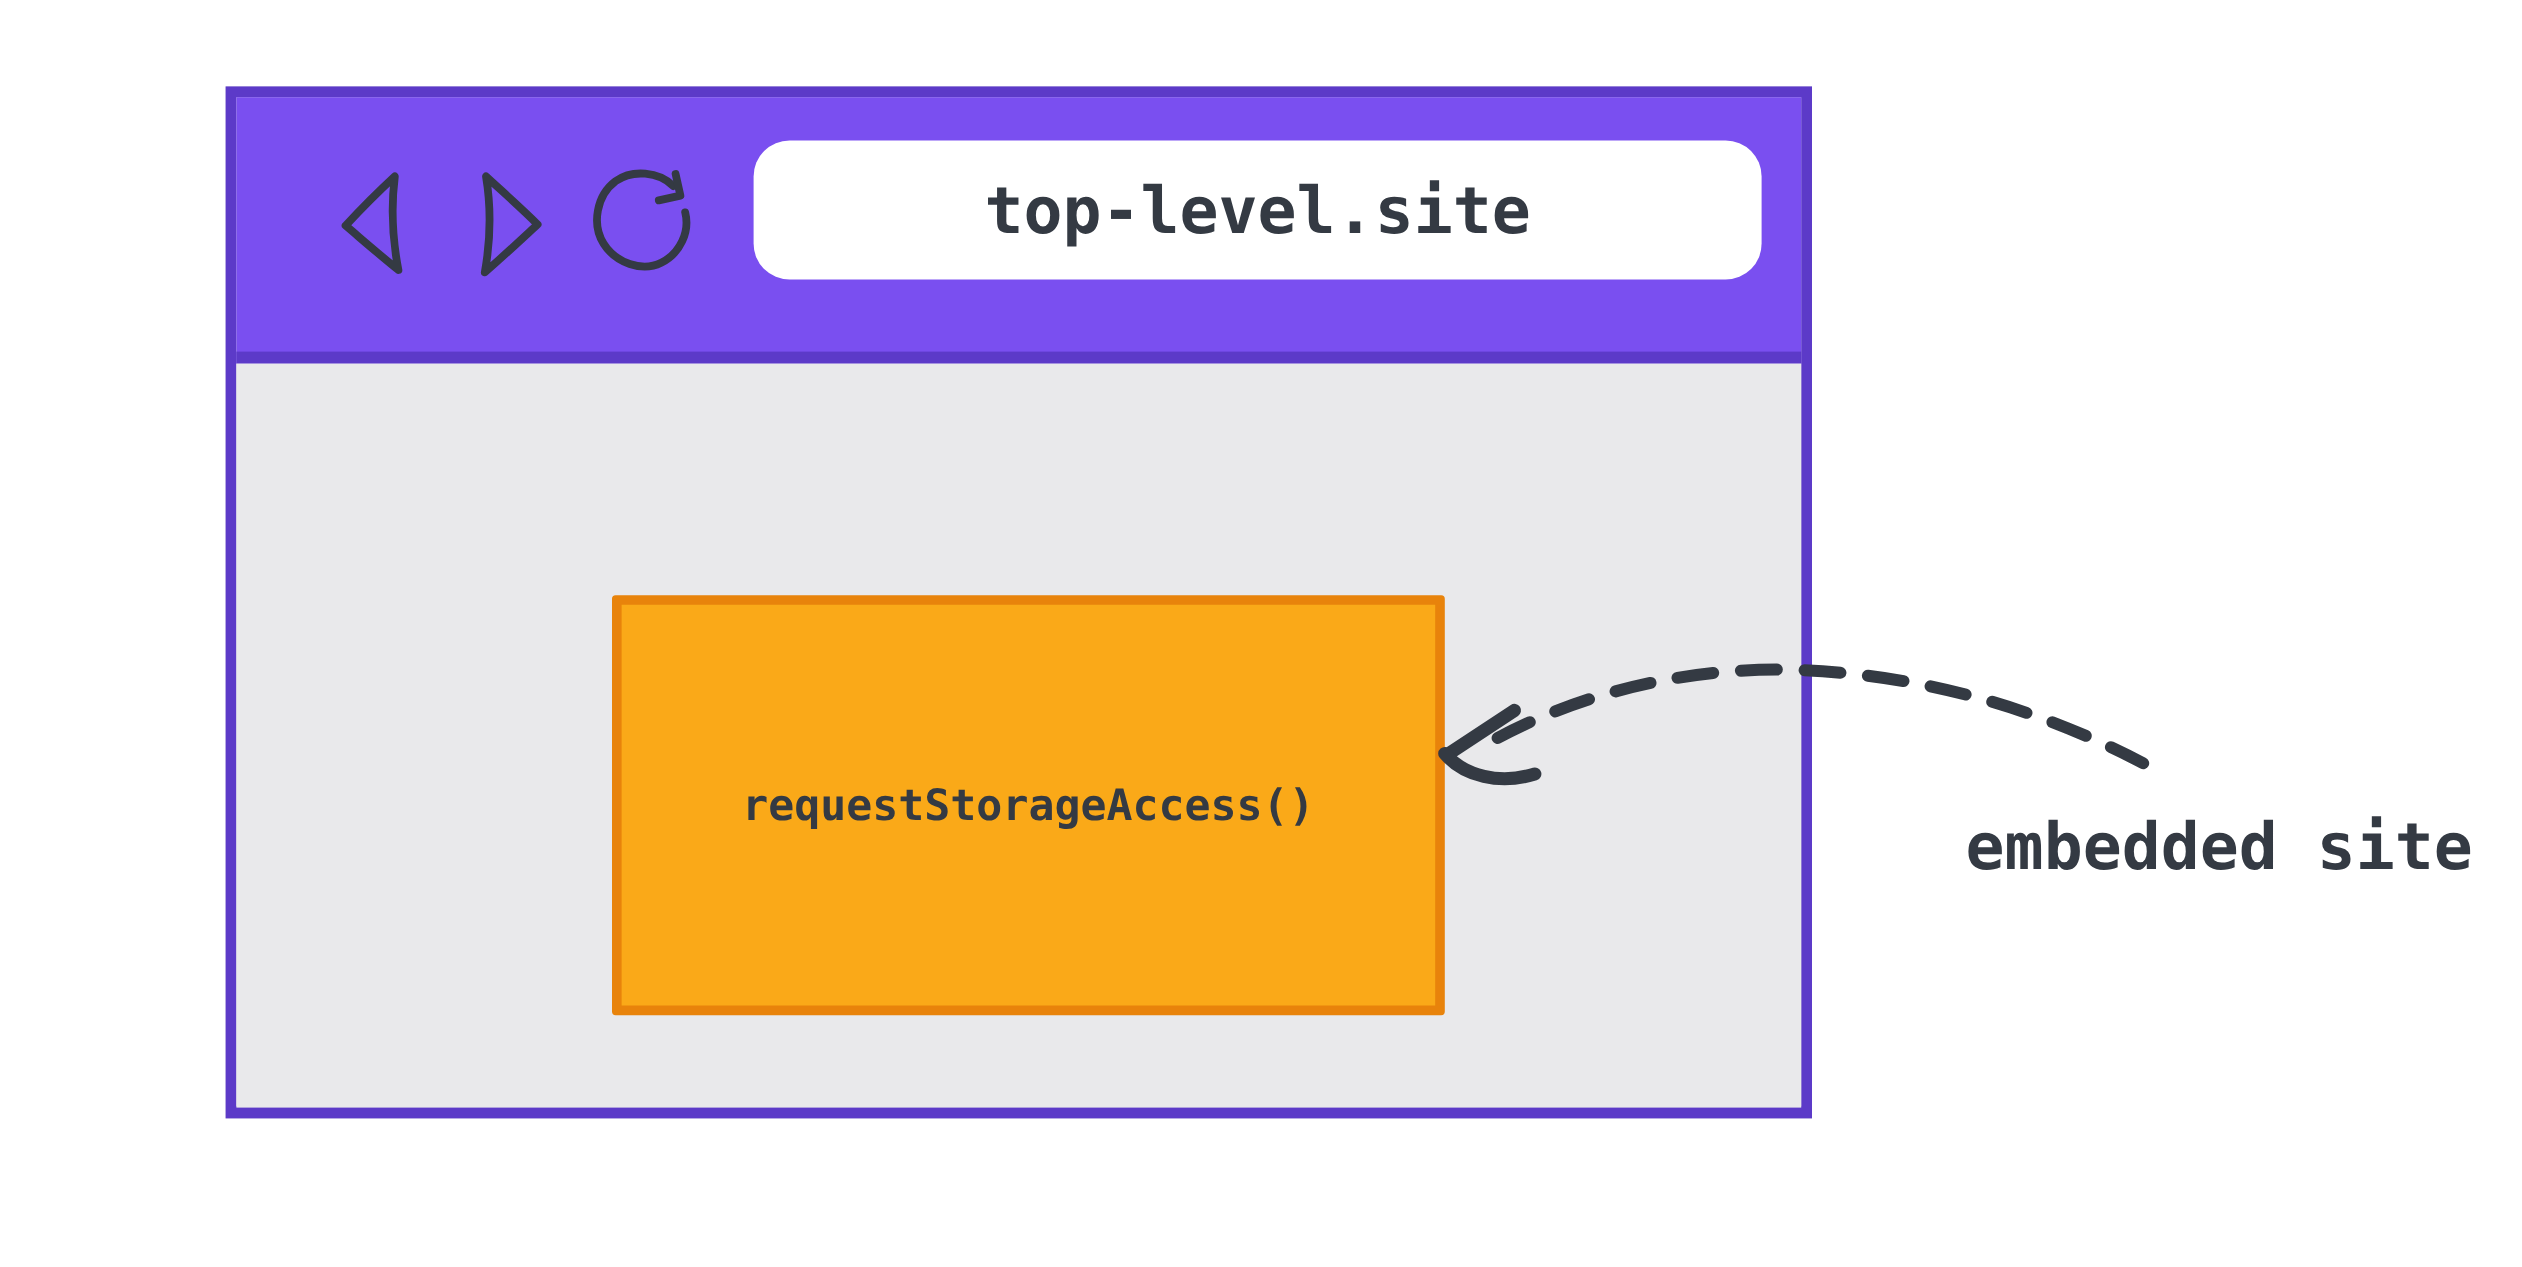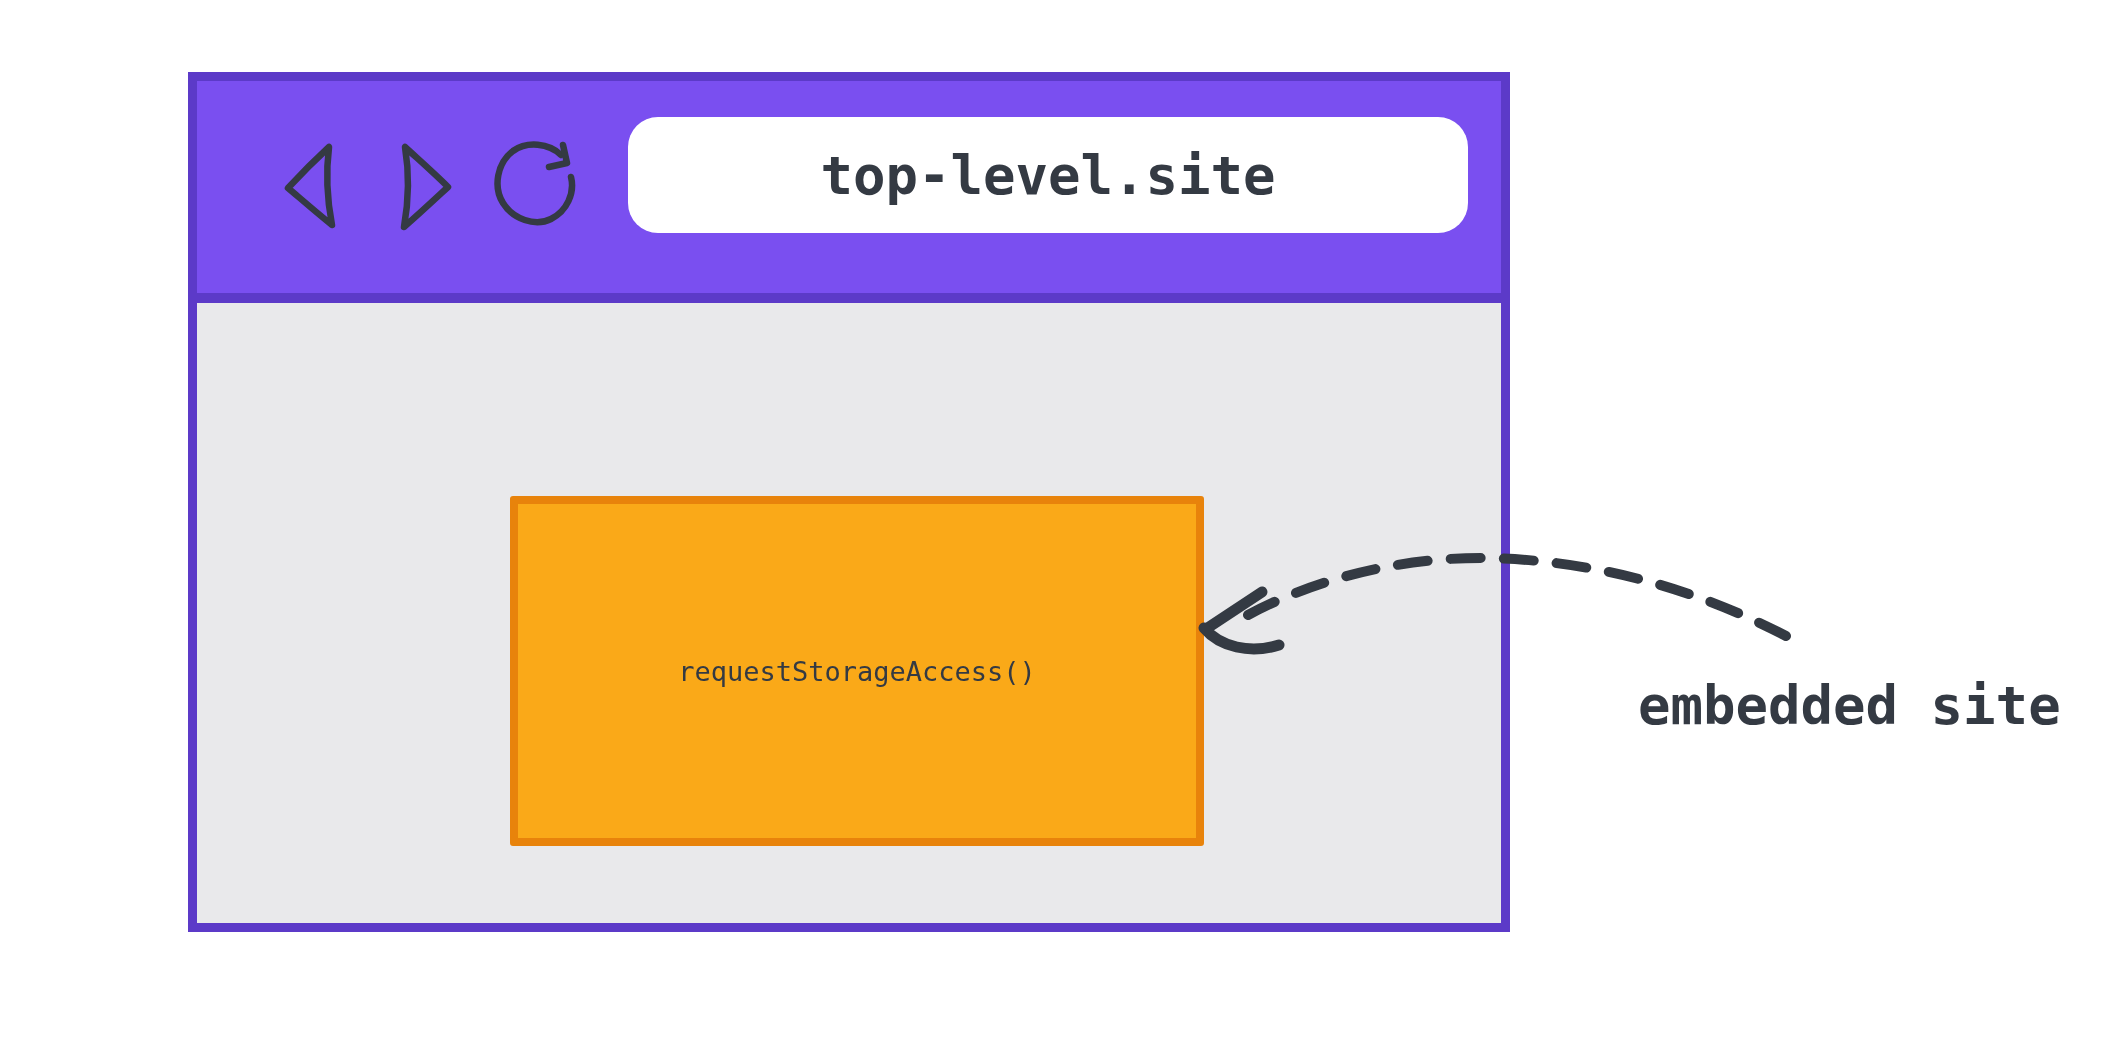--- a/index.html
+++ b/index.html
@@ -59,21 +59,21 @@
   .iframe-box{
     position:absolute;
     left:313px;top:193px;
     width:694px;height:350px;
     background:var(--iframe-orange);
     border:8px solid var(--iframe-border-orange);
     border-radius:3px;
     display:flex;align-items:center;justify-content:center;
   }
   .iframe-box span{
-    font-size:27px;font-weight:normal;color:var(--ink);
+    font-size:36px;font-weight:bold;color:var(--ink);
   }
   .arrow-svg{
     position:absolute;left:0;top:0;width:2102px;height:1056px;
     pointer-events:none;
   }
   .arrow-svg path{stroke:var(--ink);fill:none;stroke-linecap:round;stroke-linejoin:round;}
   .arrow-dashes{stroke-width:10px;stroke-dasharray:30 23;}
   .arrow-head{stroke-width:11px;}
   .embed-label{
     position:absolute;

